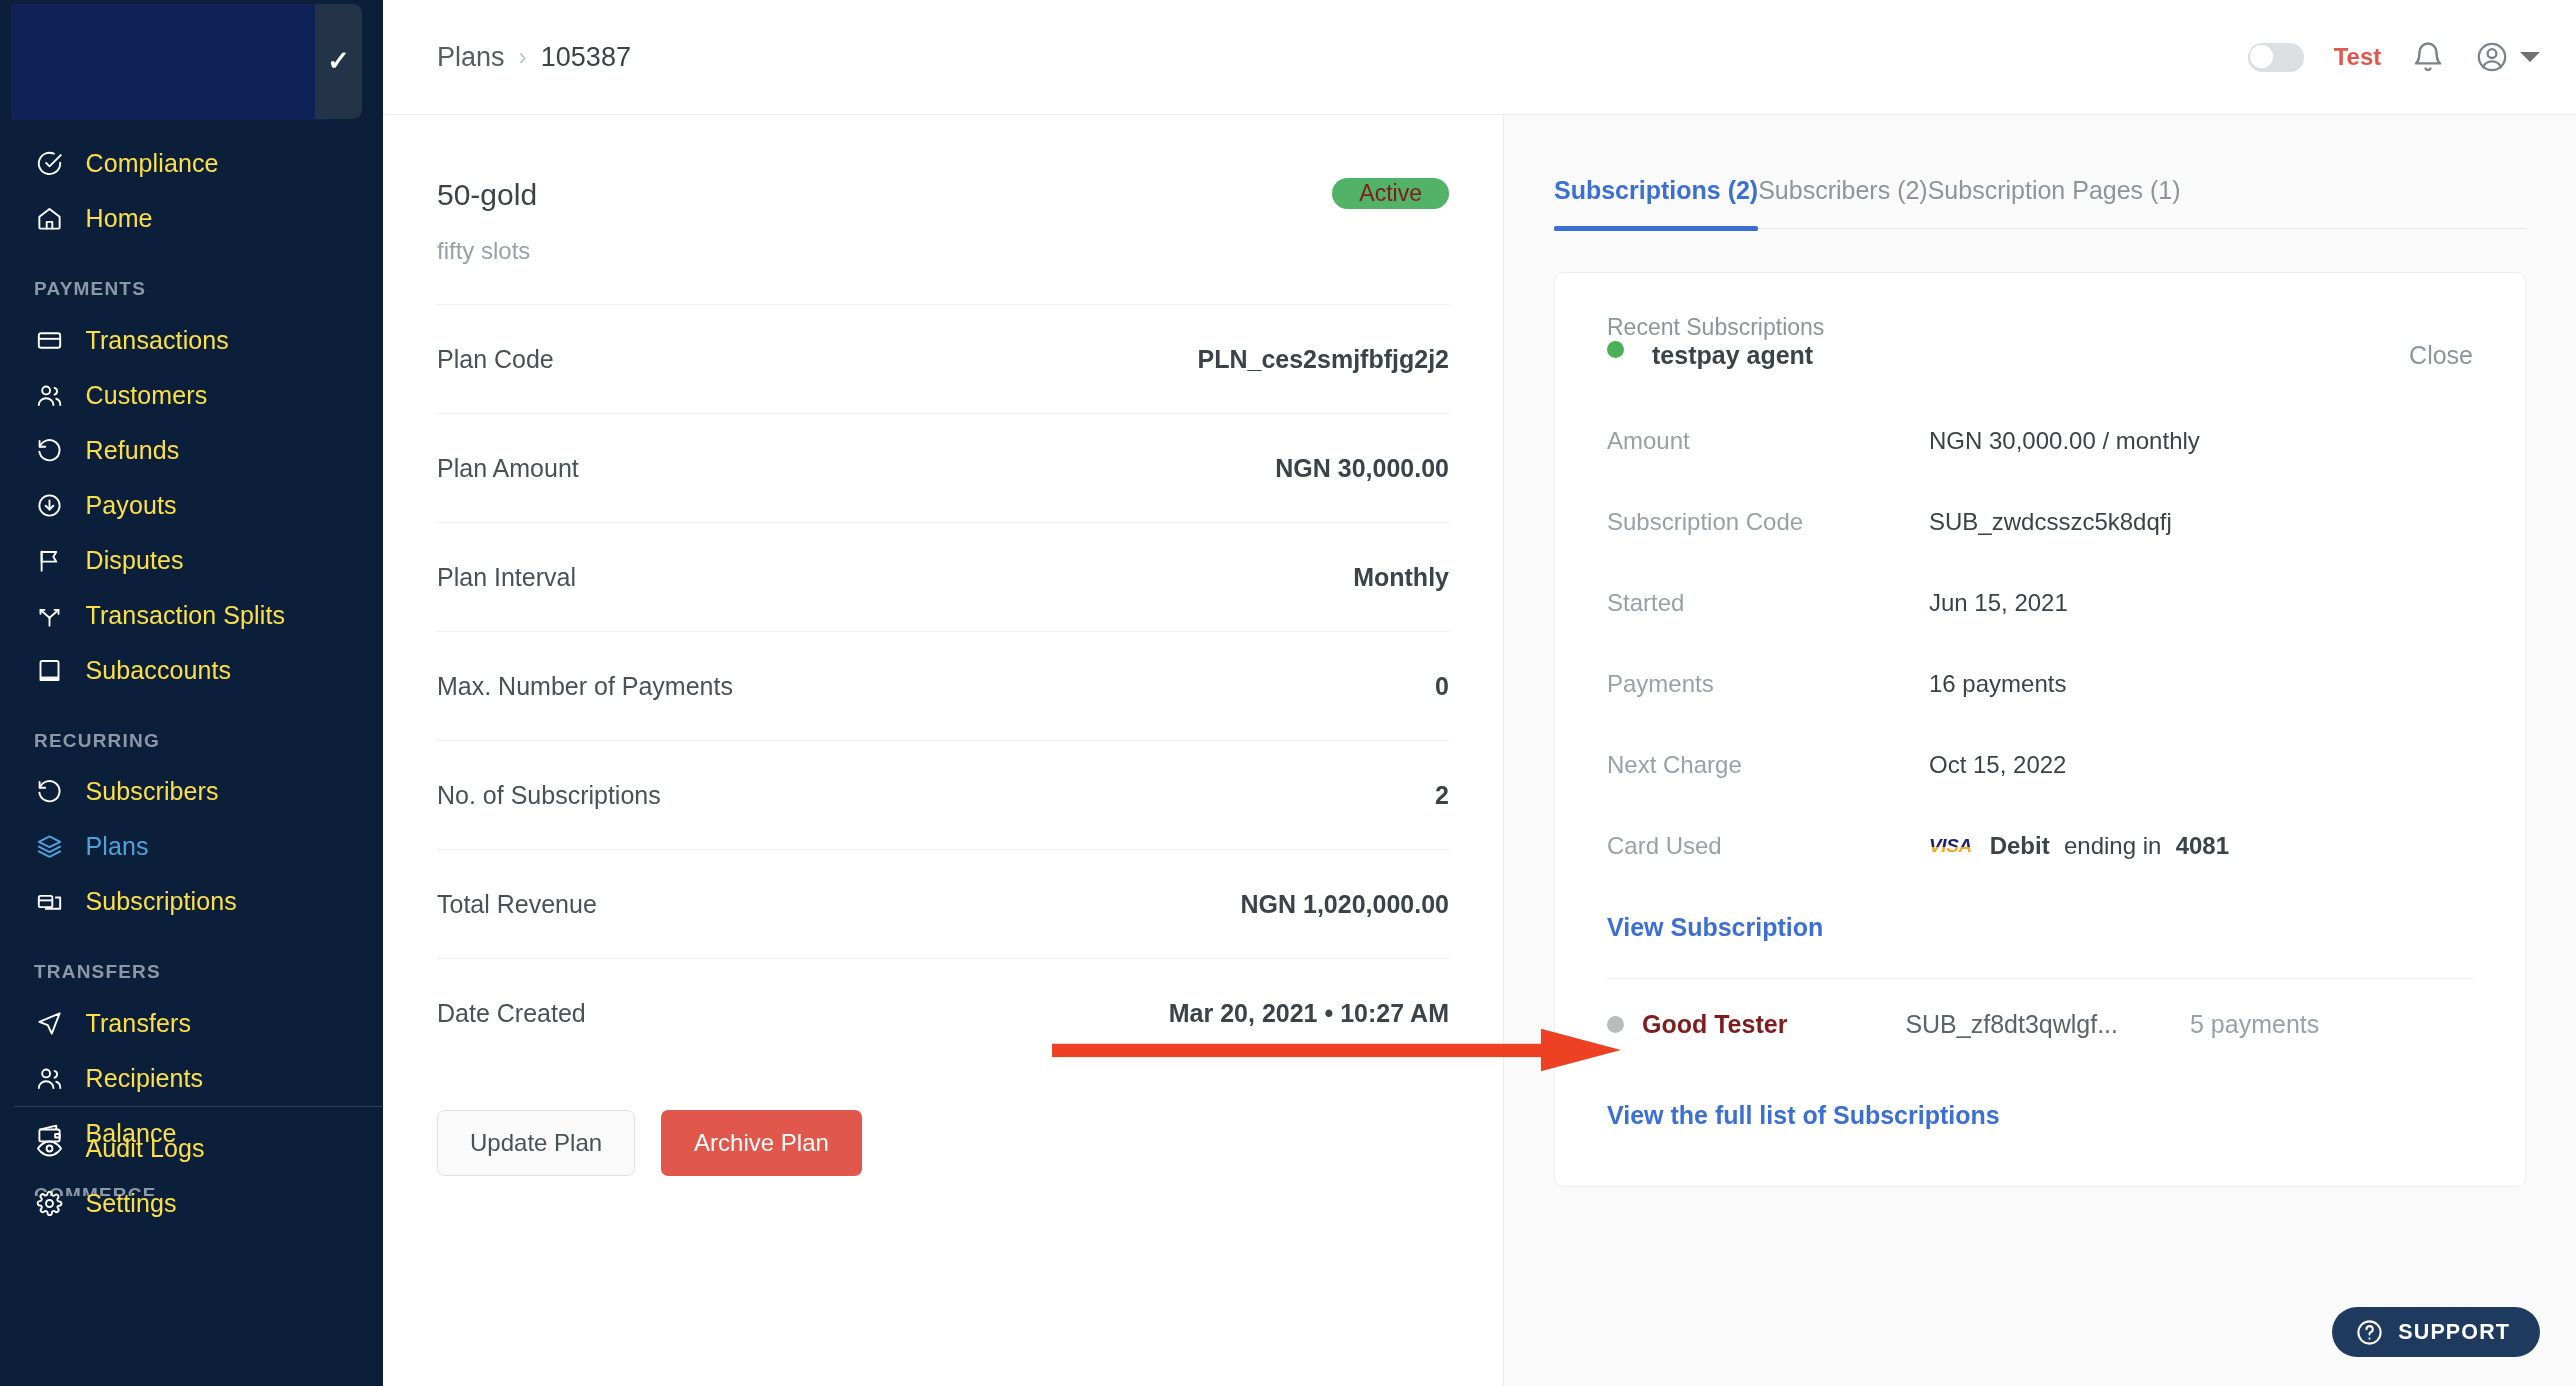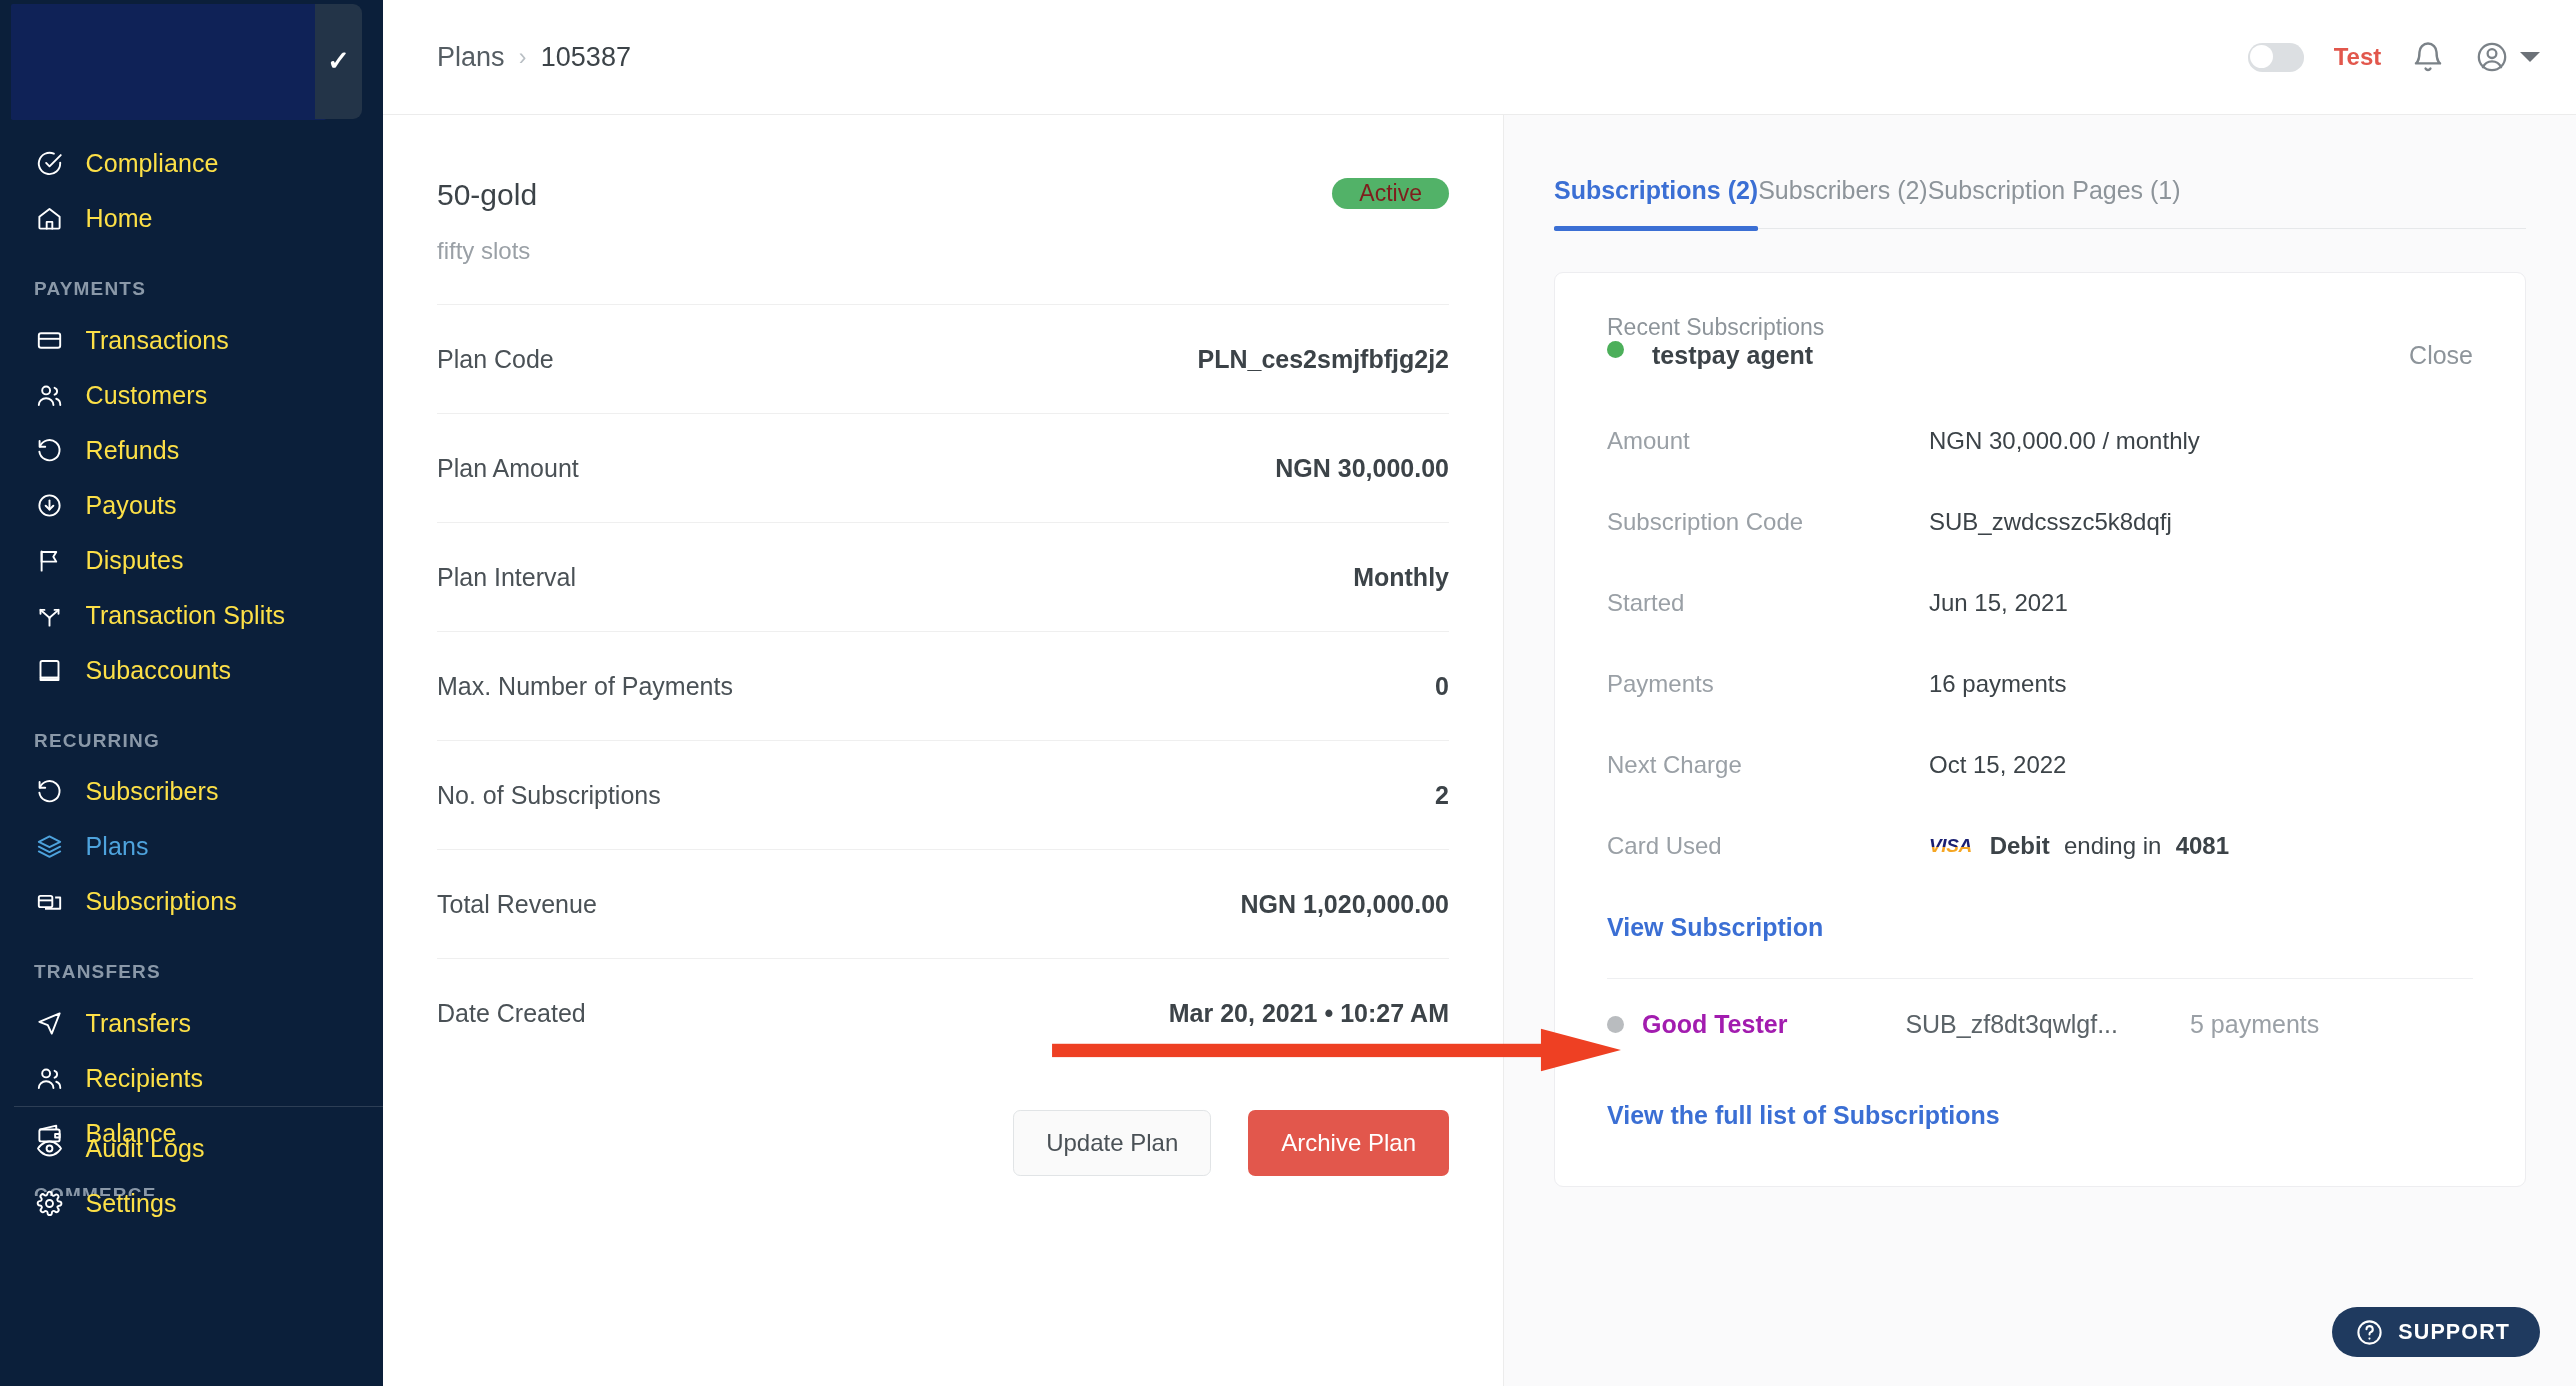--- a/index.html
+++ b/index.html
@@ -106,21 +106,21 @@
   .plan-sub { color: #9aa0a6; font-size: 24px; margin-top: 25px; }
   .detail-list { margin-top: 39px; }
   .detail-row {
     display: flex; align-items: center;
     height: 109px; border-top: 0.9px solid #efefef;
     font-size: 25px;
   }
   .detail-row .lbl { color: #4a5156; }
   .detail-row .val { margin-left: auto; color: #3c4348; font-weight: 700; }
   .plan-actions {
-    display: flex; justify-content: flex-end; gap: 37px;
+    display: flex; justify-content: flex-start; gap: 26px;
     margin-top: 43px;
   }
   .btn {
     font-size: 24px; padding: 18px 32px; border-radius: 7.2px;
     cursor: pointer; font-family: inherit; border: 0.9px solid transparent;
   }
   .btn-secondary { background: #fafafa; border-color: #e1e4e6; color: #4a5156; }
   .btn-danger { background: #e2574c; color: #fff; }
 
   
@@ -159,21 +159,21 @@
   .visa-mark {
     font-size: 19px; font-weight: 700; font-style: italic;
     color: #1a1f71; letter-spacing: -0.4px;
     background: linear-gradient(to bottom, #1a1f71 55%, #f5a623 55%);
     -webkit-background-clip: text; background-clip: text; color: transparent;
     padding-right: 3.6px;
   }
   .card-link { color: #3b6fd4; font-size: 25px; font-weight: 700; cursor: pointer; margin-top: 27px; display: inline-block; }
   .card-sep { border-top: 0.9px solid #eeeff1; margin-top: 36px; }
   .compact-row { display: flex; align-items: center; height: 90px; font-size: 25px; }
-  .compact-row .cname { color: #a21caf; font-weight: 700; }
+  .compact-row .cname { color: #7f1d1d; font-weight: 700; }
   .compact-row .ccode { color: #5b6368; margin-left: 118px; }
   .compact-row .cpay { color: #9aa0a6; margin-left: 72px; }
   .full-list-link { color: #3b6fd4; font-size: 25px; font-weight: 700; cursor: pointer; display: inline-block; margin-top: 32px; }
 
   
   .arrow-overlay {
     position: absolute; left: 1050px; top: 1026px;
     width: 573px; height: 48px; pointer-events: none; z-index: 40;
   }
   

